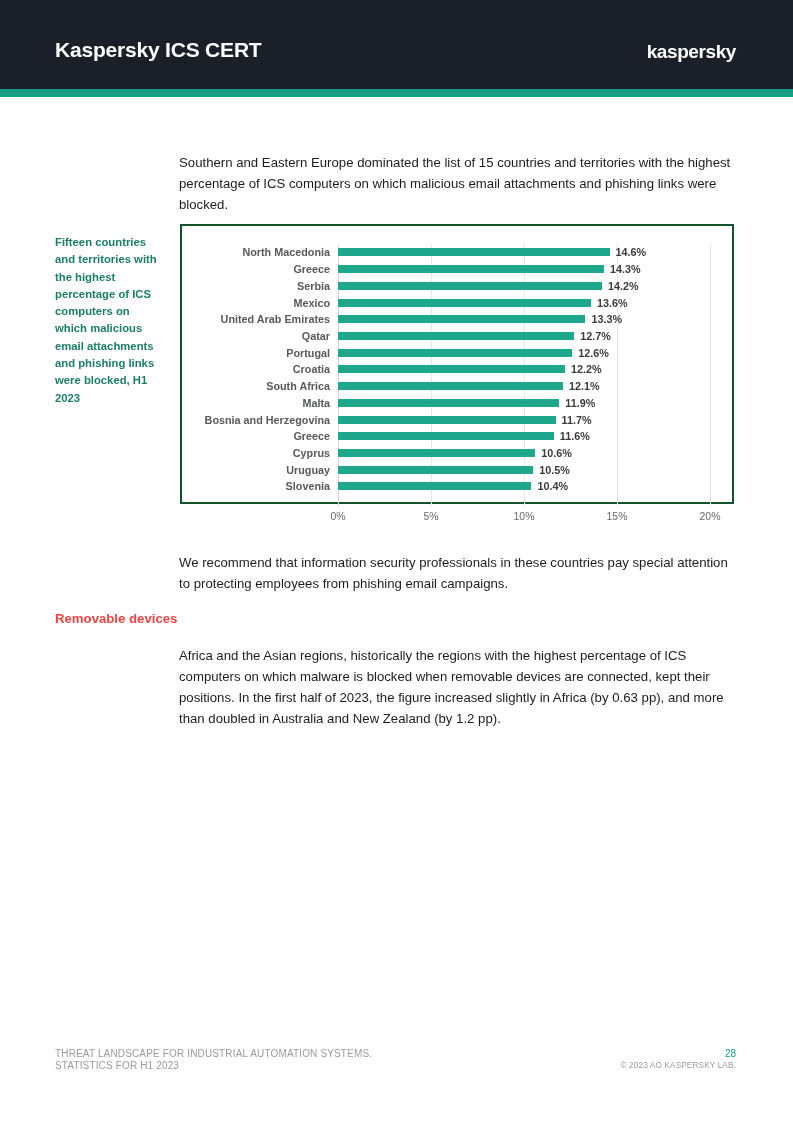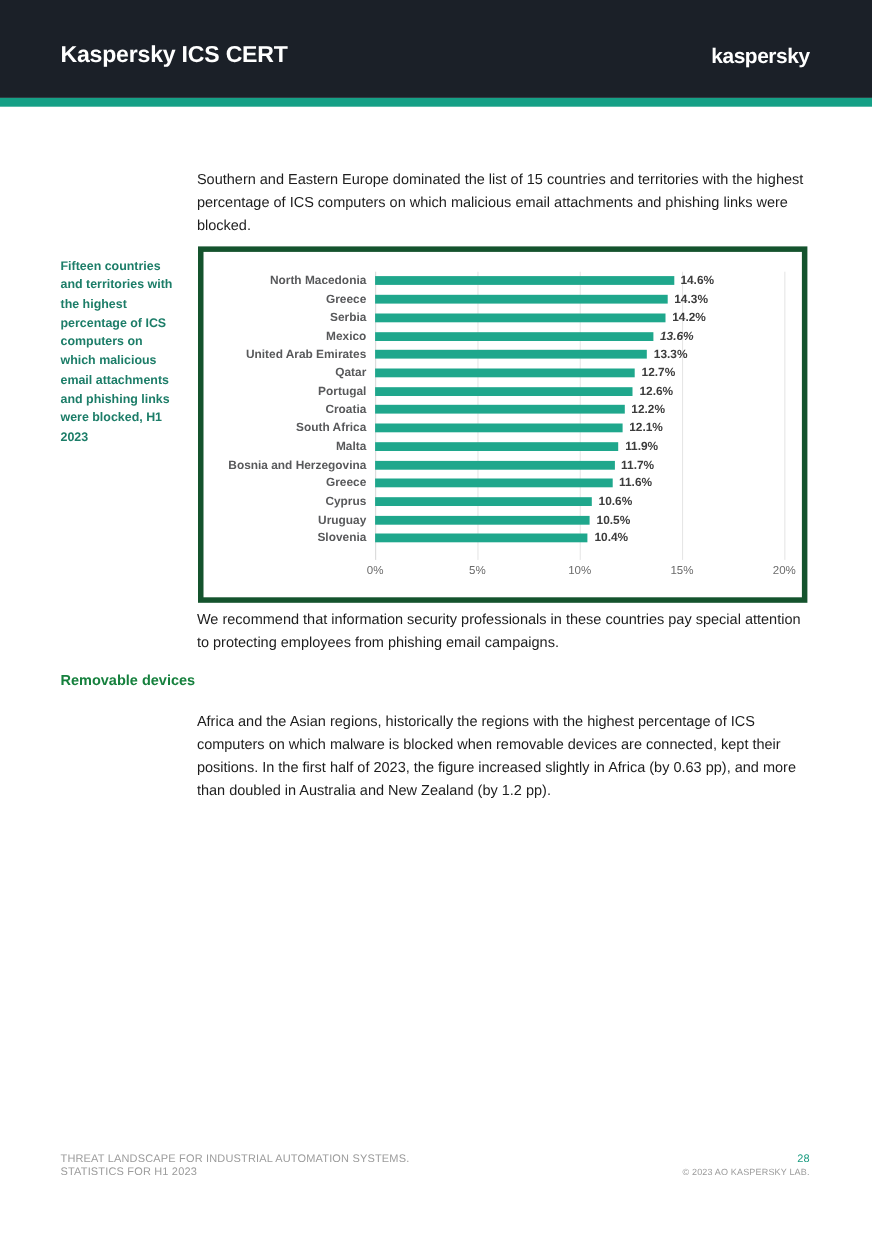--- a/index.html
+++ b/index.html
@@ -62,44 +62,44 @@
   #para-intro { top: 152px; }
   #para-recommend { top: 552px; }
   #para-removable { top: 645px; }
 
   .section-heading {
     position: absolute;
     left: 55px;
     top: 611px;
     font-size: 13.2px;
     font-weight: 700;
-    color: #15803d;
+    color: #ef4444;
   }
 
   
   .fig-caption {
     position: absolute;
     left: 55px;
     top: 234px;
     width: 105px;
     font-size: 11.3px;
     font-weight: 700;
     line-height: 17.3px;
     color: #1c7d68;
   }
 
   
   .chart-box {
     position: absolute;
     left: 180px;
     top: 224px;
     width: 554px;
-    height: 324px;
+    height: 280px;
     background: #ffffff;
-    border: 5px solid #14532d;
+    border: 2px solid #14532d;
     box-sizing: border-box;
   }
   .plot {
     position: absolute;
     left: 156px;           
     top: 18px;
     width: 372px;          
     height: 262px;
   }
   .gridline {
@@ -252,21 +252,21 @@
           <span class="bar-value" style="left: 71.5%;">14.3%</span>
         </div>
         <div class="row">
           <span class="row-label">Serbia</span>
           <div class="bar" style="width: 71%;"></div>
           <span class="bar-value" style="left: 71%;">14.2%</span>
         </div>
         <div class="row">
           <span class="row-label">Mexico</span>
           <div class="bar" style="width: 68%;"></div>
-          <span class="bar-value" style="left: 68%; font-style: italic;">13.6%</span>
+          <span class="bar-value" style="left: 68%;">13.6%</span>
         </div>
         <div class="row">
           <span class="row-label">United Arab Emirates</span>
           <div class="bar" style="width: 66.5%;"></div>
           <span class="bar-value" style="left: 66.5%;">13.3%</span>
         </div>
         <div class="row">
           <span class="row-label">Qatar</span>
           <div class="bar" style="width: 63.5%;"></div>
           <span class="bar-value" style="left: 63.5%;">12.7%</span>

